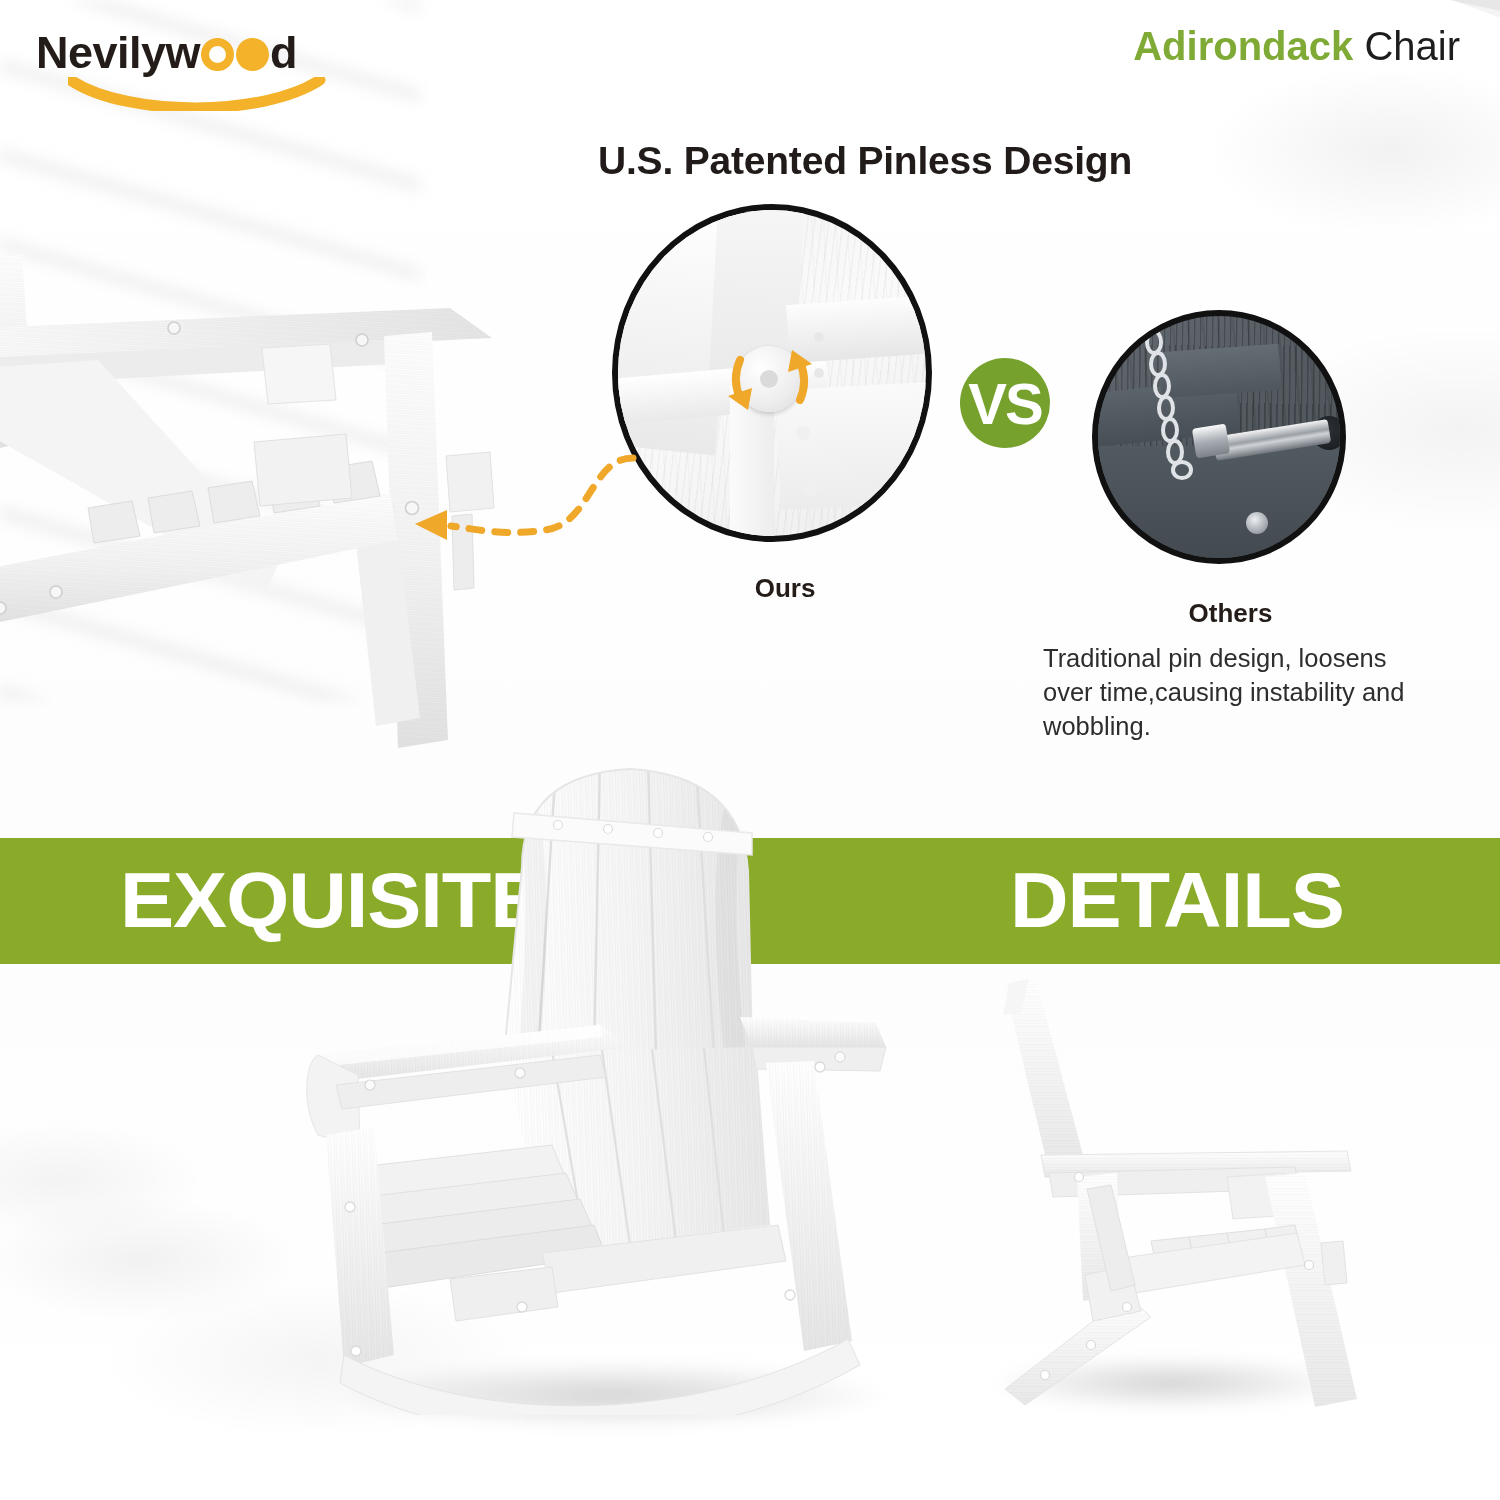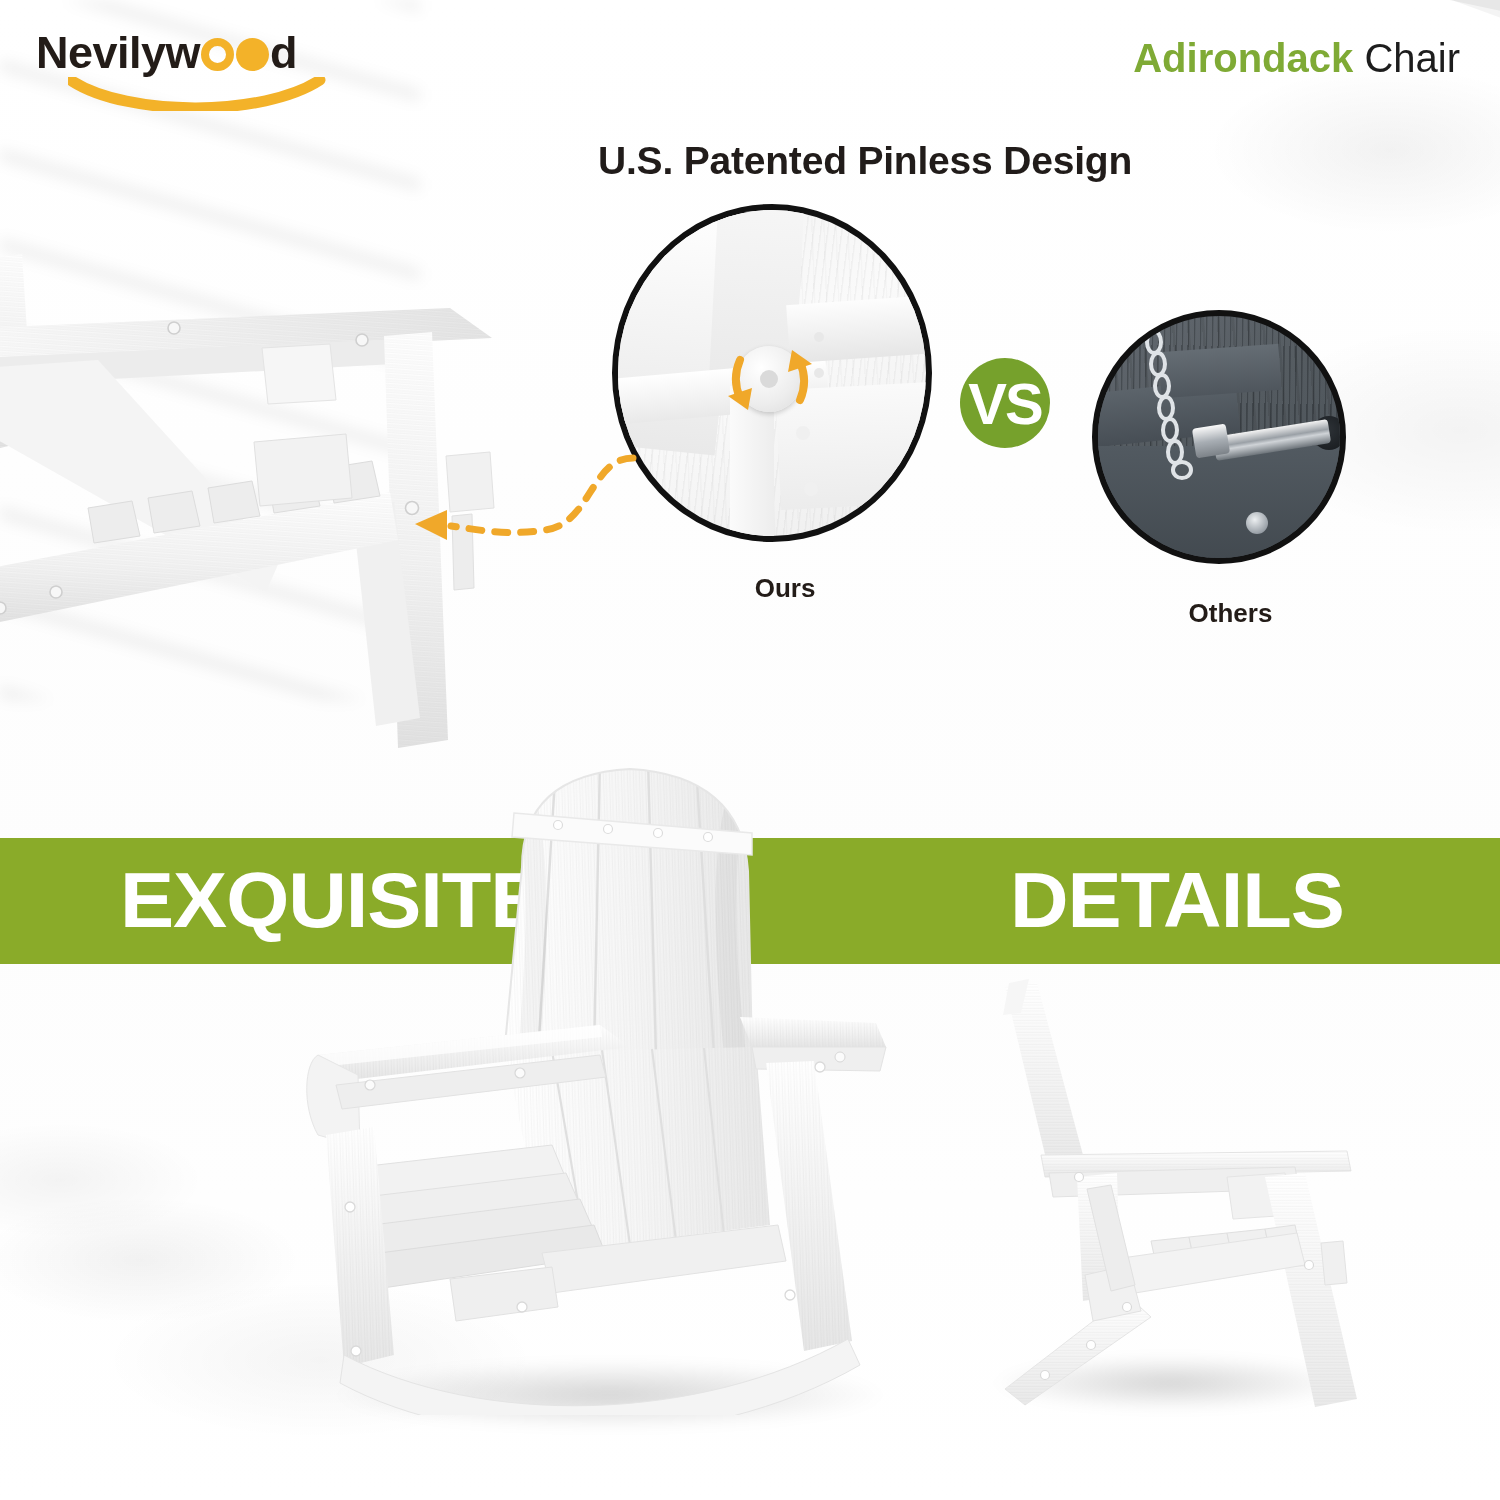--- a/index.html
+++ b/index.html
@@ -41,21 +41,21 @@
     display:inline-block; width:33px; height:33px; border-radius:50%;
     border:8px solid #f3b229; vertical-align:-3px; margin:0 1px;
   }
   .logo-o-fill{
     display:inline-block; width:33px; height:33px; border-radius:50%;
     background:#f3b229; vertical-align:-3px; margin:0 1px;
   }
   .logo-smile{ width:260px; height:34px; margin-top:2px; margin-left:32px; display:block; }
 
   .prod-title{
-    position:absolute; right:40px; top:36px; z-index:6;
+    position:absolute; right:40px; top:24px; z-index:6;
     font-size:40px; font-weight:400; color:#1d1d1d; white-space:nowrap;
   }
   .prod-title .brandword{ font-weight:700; color:#7faa35; }
 
   
   .patent-headline{
     position:absolute; left:0; right:0; top:139px; z-index:6;
     text-align:center; padding-left:230px;
     font-size:39px; font-weight:700; color:#211c1a; letter-spacing:-0.2px;
   }
@@ -302,20 +302,21 @@
   <div class="pin-head"></div>
   <div class="screw"></div>
 </div>
 
 <div class="cap cap-ours">
   <div class="cap-title">Ours</div>
 </div>
 
 <div class="cap cap-others">
   <div class="cap-title">Others</div>
+  <div class="cap-body">Traditional pin design, loosens over time,causing instability and wobbling.</div>
 </div>
 
 <div class="band"></div>
 <div class="band-word left">EXQUISITE</div>
 <div class="band-word right">DETAILS</div>
 
 <div class="ground-shadow gs-main"></div>
 <svg class="art art-main" viewBox="0 0 640 660">
   <defs>
     <linearGradient id="pw" x1="0" y1="0" x2="1" y2="0">

